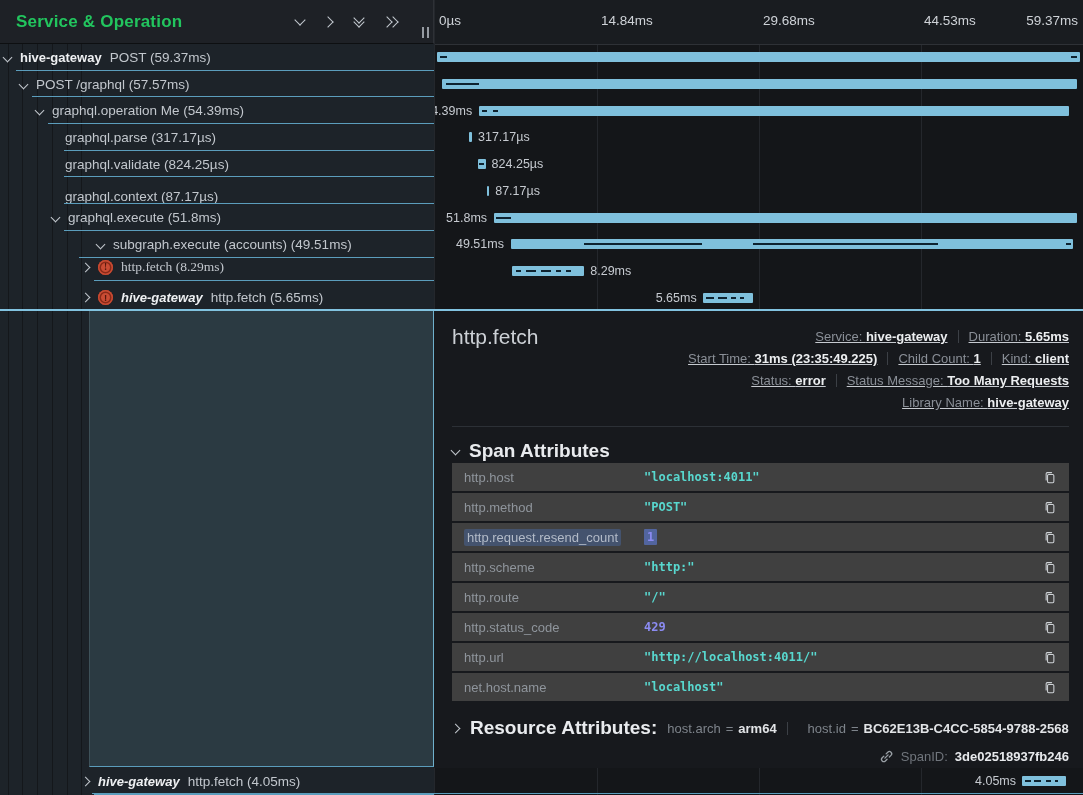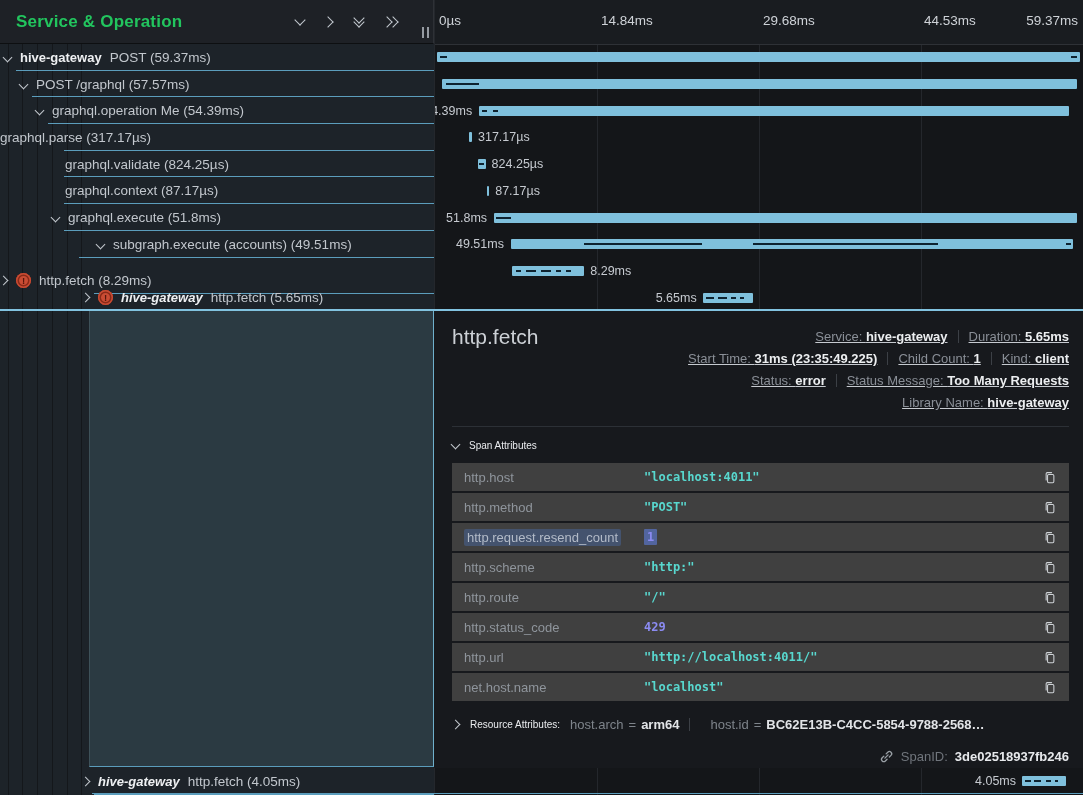--- a/index.html
+++ b/index.html
@@ -49,21 +49,21 @@
   #details{position:absolute;left:434px;top:311px;width:649px;height:457px;background:#17191d;z-index:4;box-sizing:border-box;}
   #detail-title{position:absolute;left:18px;top:14px;font-size:21px;color:#ccd0d5;}
   #meta{position:absolute;right:14px;top:15px;text-align:right;}
   .mline{height:22px;line-height:22px;white-space:nowrap;text-decoration:underline;}
   .mlbl{color:#8a8f97;}
   .mval{color:#eceef0;font-weight:700;}
   .vdiv{display:inline-block;width:1px;height:13px;background:#3c4046;margin:0 10px;vertical-align:-2px;}
   #meta-rule{position:absolute;left:18px;right:14px;top:115px;height:1px;background:#2c3036;}
   #attr-header{position:absolute;left:18px;top:129px;display:flex;align-items:center;cursor:pointer;}
   #attr-header .cv{margin-right:10px;margin-top:-2px;}
-  .sect-title{font-weight:400;color:#e9ebee;font-size:10px;}
+  .sect-title{font-weight:700;color:#e9ebee;font-size:19px;}
   #attr-rows{position:absolute;left:18px;right:14px;top:152px;}
   .arow{position:relative;height:28px;margin-bottom:2px;background:#404040;display:flex;align-items:center;padding:0 12px;box-sizing:border-box;}
   .akey{width:180px;flex:none;color:#8f959c;}
   .akey .sel{background:#44536e;color:#b3bbc8;padding:1px 3px;border-radius:2px;}
   .aval{font-family:"DejaVu Sans Mono",monospace;font-size:12px;font-weight:700;}
   .aval.string{color:#58d8cf;}
   .aval.number{color:#8b8bf2;}
   .aval .sel{background:#52659f;padding:1px 3px;border-radius:1px;}
   .copy-btn{margin-left:auto;cursor:pointer;display:flex;align-items:center;}
   #resource-line{position:absolute;left:18px;right:14px;top:406px;display:flex;align-items:center;white-space:nowrap;overflow:hidden;cursor:pointer;}
@@ -99,43 +99,43 @@
         <div class="trow" style="top: 70.7px; height: 26.7px; padding-left: 20px;">
           <i class="cv down"></i>
           <span class="tlabel">POST /graphql (57.57ms)</span>
           <div class="row-underline" style="left: 32px;"></div>
         </div>
         <div class="trow" style="top: 97.4px; height: 26.7px; padding-left: 36px;">
           <i class="cv down"></i>
           <span class="tlabel">graphql.operation Me (54.39ms)</span>
           <div class="row-underline" style="left: 48px;"></div>
         </div>
-        <div class="trow" style="top: 124.1px; height: 26.7px; ">
+        <div class="trow" style="top: 124.1px; height: 26.7px; padding-left: 65px;">
           <span class="tlabel">graphql.parse (317.17µs)</span>
           <div class="row-underline" style="left: 64px;"></div>
         </div>
         <div class="trow" style="top: 150.8px; height: 26.7px; padding-left: 65px; text-align: center;">
           <span class="tlabel">graphql.validate (824.25µs)</span>
           <div class="row-underline" style="left: 64px;"></div>
         </div>
-        <div class="trow" style="top: 177.5px; height: 26.7px; padding-left: 65px;">
+        <div class="trow" style="top: 177.5px; height: 26.7px; padding-left: 65px; align-items: flex-end;">
           <span class="tlabel">graphql.context (87.17µs)</span>
           <div class="row-underline" style="left: 64px;"></div>
         </div>
         <div class="trow" style="top: 204.2px; height: 26.7px; padding-left: 52px;">
           <i class="cv down"></i>
           <span class="tlabel">graphql.execute (51.8ms)</span>
           <div class="row-underline" style="left: 64px;"></div>
         </div>
         <div class="trow" style="top: 230.9px; height: 26.7px; padding-left: 97px;">
           <i class="cv down"></i>
           <span class="tlabel">subgraph.execute (accounts) (49.51ms)</span>
           <div class="row-underline" style="left: 79px;"></div>
         </div>
-        <div class="trow" style="top: 267px; height: 26.7px; ">
+        <div class="trow" style="top: 254px; height: 26.7px; padding-left: 82px; font-family: Liberation Serif, serif;">
           <i class="cv right"></i>
           <span class="err-icon"></span>
           <span class="tlabel">http.fetch (8.29ms)</span>
           <div class="row-underline" style="left: 94px;"></div>
         </div>
         <div class="trow" style="top: 284.3px; height: 26.7px; padding-left: 82px;">
           <i class="cv right"></i>
           <span class="err-icon"></span>
           <span class="svc it">hive-gateway</span>
           <span class="tlabel">http.fetch (5.65ms)</span>

